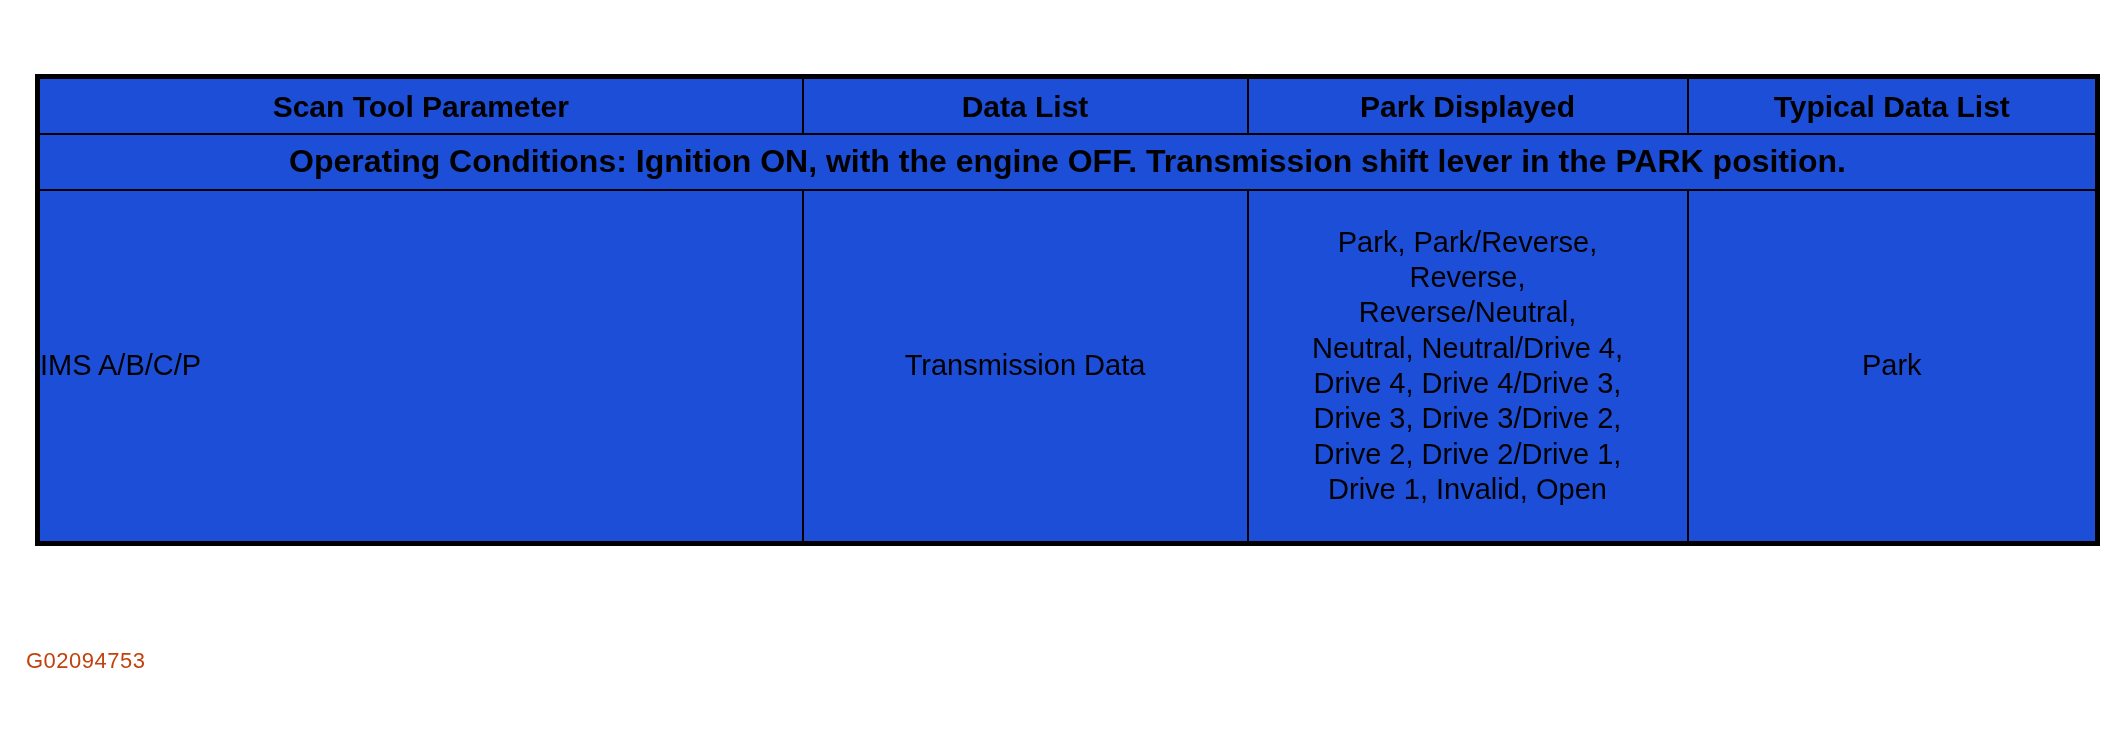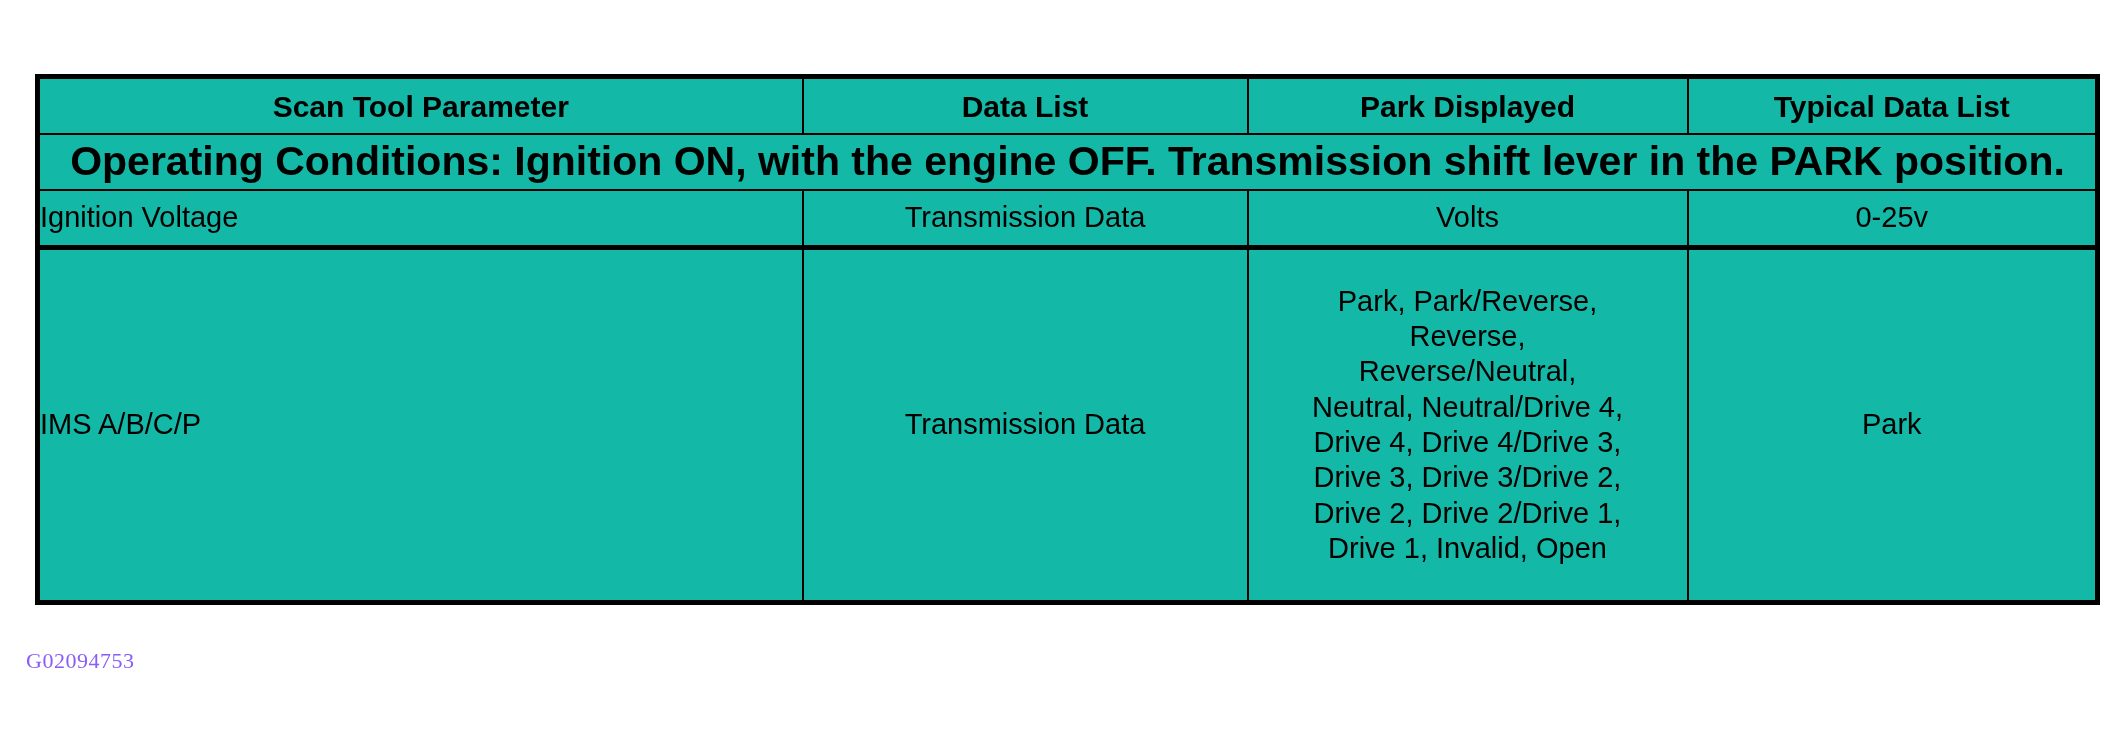--- a/index.html
+++ b/index.html
@@ -35,21 +35,21 @@
     table-layout: fixed;
     width: 2060px;
     background: #ffffff;
   }
 
   table.scan-table td,
   table.scan-table th {
     border: 2px solid #000000;
     padding: 0;
     vertical-align: middle;
-    background: #14b8a6;
+    background: #1d4ed8;
   }
 
   
   table.scan-table {
     border: 5px solid #000000;
   }
 
   col.c1 { width: 765px; }
   col.c2 { width: 445px; }
   col.c3 { width: 440px; }
@@ -67,21 +67,21 @@
     padding: 4px 6px;
     white-space: nowrap;
   }
 
   .cond-row td {
     border-top: 0;
     border-bottom: 5px solid #000000;
     height: 54px;
   }
   .cond-cell {
-    font-size: 41px;
+    font-size: 32px;
     font-weight: bold;
     text-align: center;
     line-height: 1.1;
     padding: 4px 10px;
   }
 
   .body-row td {
     height: 54px;
   }
   .body-row.tall td {
@@ -109,23 +109,23 @@
     line-height: 1.22;
     white-space: pre-line;
     padding: 10px 6px;
   }
 
   .caption {
     position: absolute;
     left: 26px;
     top: 648px;
     font-size: 22px;
-    font-family: Liberation Serif, serif;
+    font-family: Liberation Sans, sans-serif;
     letter-spacing: 0.5px;
-    color: #8b5cf6;
+    color: #c2410c;
   }
 </style>
 </head>
 <body>
 
 <div class="page">
 
   <div class="table-wrap">
     <table class="scan-table">
       <colgroup>
@@ -140,26 +140,20 @@
           <th class="hdr-cell">Data List</th>
           <th class="hdr-cell">Park Displayed</th>
           <th class="hdr-cell">Typical Data List</th>
         </tr>
       </thead>
       <tbody>
         <tr class="cond-row">
           <td class="cond-cell" colspan="4">Operating Conditions: Ignition ON, with the engine OFF. Transmission shift lever in the PARK position.</td>
         </tr>
 
-        <tr class="body-row emphasized-bottom">
-          <td class="cell-left">Ignition Voltage</td>
-          <td class="cell-center">Transmission Data</td>
-          <td class="cell-center">Volts</td>
-          <td class="cell-center">0-25v</td>
-        </tr>
 
         <tr class="body-row tall emphasized-bottom">
           <td class="cell-left">IMS A/B/C/P</td>
           <td class="cell-center">Transmission Data</td>
           <td class="cell-center multiline">Park, Park/Reverse,
 Reverse,
 Reverse/Neutral,
 Neutral, Neutral/Drive 4,
 Drive 4, Drive 4/Drive 3,
 Drive 3, Drive 3/Drive 2,

